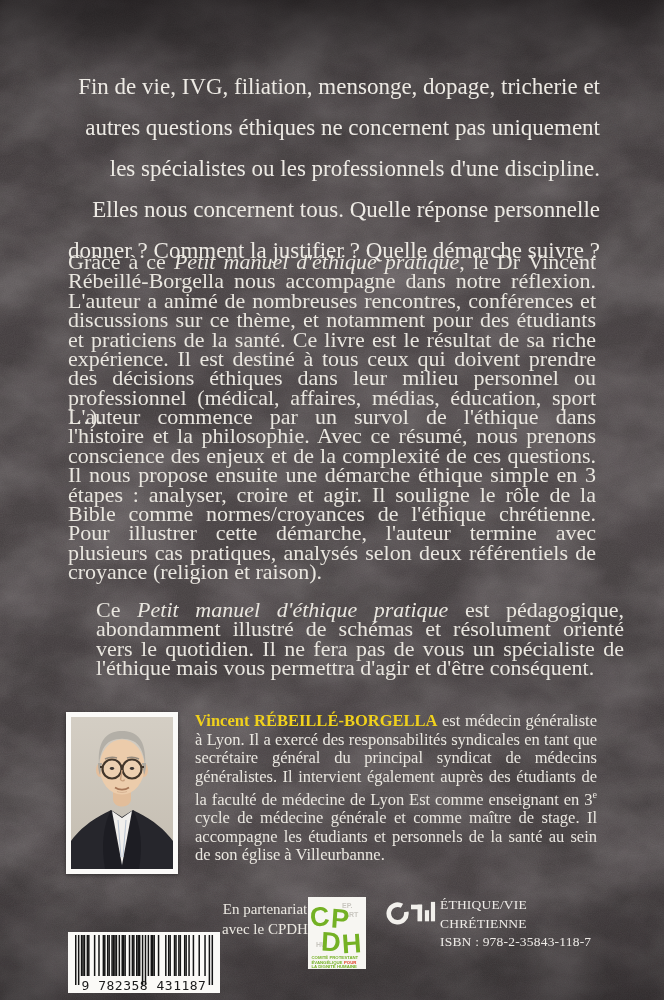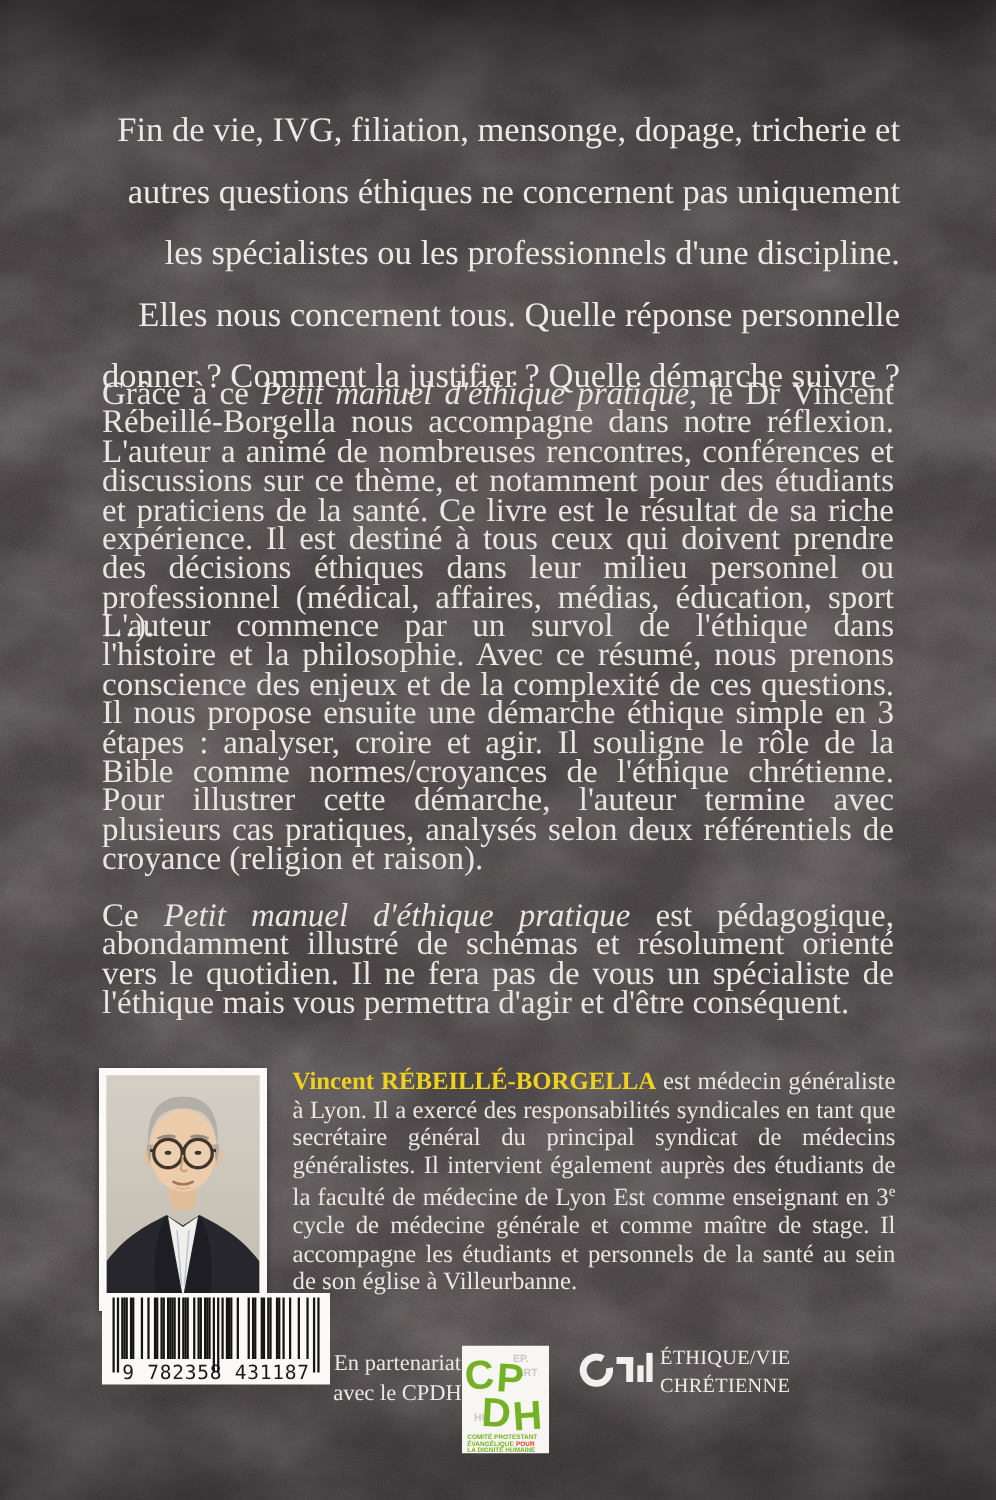--- a/index.html
+++ b/index.html
@@ -24,34 +24,34 @@
   .intro{
     top:66px;left:68px;width:532px;
     font-size:23px;line-height:41px;color:#edeae4;text-align:right;
   }
   .para{
     left:68px;width:528px;
     font-size:22px;line-height:19.4px;color:#e9e6df;text-align:justify;
   }
   .p2{top:252px;}
   .p3{top:407px;}
-  .p4{top:600px;}
+  .p4{top:600px;margin-left:28px;}
   .bio{top:712px;left:66px;width:531px;display:flex;align-items:flex-start;}
   .photo-frame{
     flex:0 0 auto;width:102px;height:152px;border:5px solid #fbfaf8;
     background:#cdc6bb;box-shadow:0 1px 4px rgba(0,0,0,0.45);
   }
   .bio-text{
     margin-left:17px;width:402px;
     font-size:16.5px;line-height:18.5px;color:#eae7e0;text-align:justify;
   }
   .bio-text sup{font-size:62%;}
   
   .barcode{
-    top:862px;left:68px;width:152px;height:61px;background:#fbfaf7;z-index:5;
+    top:932px;left:68px;width:152px;height:61px;background:#fbfaf7;z-index:5;
   }
   .barcode .digits{
     position:absolute;left:0;right:0;bottom:1px;height:14px;text-align:center;
     font-family:"DejaVu Sans Mono", monospace;font-size:13px;color:#1a1a1a;letter-spacing:0.5px;
   }
   .partnership{
     top:899px;left:222px;width:86px;text-align:center;z-index:5;
     font-size:15px;line-height:20px;color:#ece9e2;
   }
   .cpdh{top:897px;left:308px;width:58px;height:72px;z-index:5;}
@@ -235,15 +235,16 @@
           <rect x="27" y="6" width="12" height="5"></rect>
           <rect x="34" y="6" width="5" height="18"></rect>
           <rect x="42" y="12" width="4.5" height="12"></rect>
           <rect x="48.5" y="3" width="4.5" height="21"></rect>
         </g>
       </svg>
     </div>
 
     <div class="imprint fitem">
       <div>ÉTHIQUE/VIE CHRÉTIENNE</div>
+      <div>ISBN : 978-2-35843-118-7</div>
     </div>
   </footer>
 </div>
 
 </body></html>

